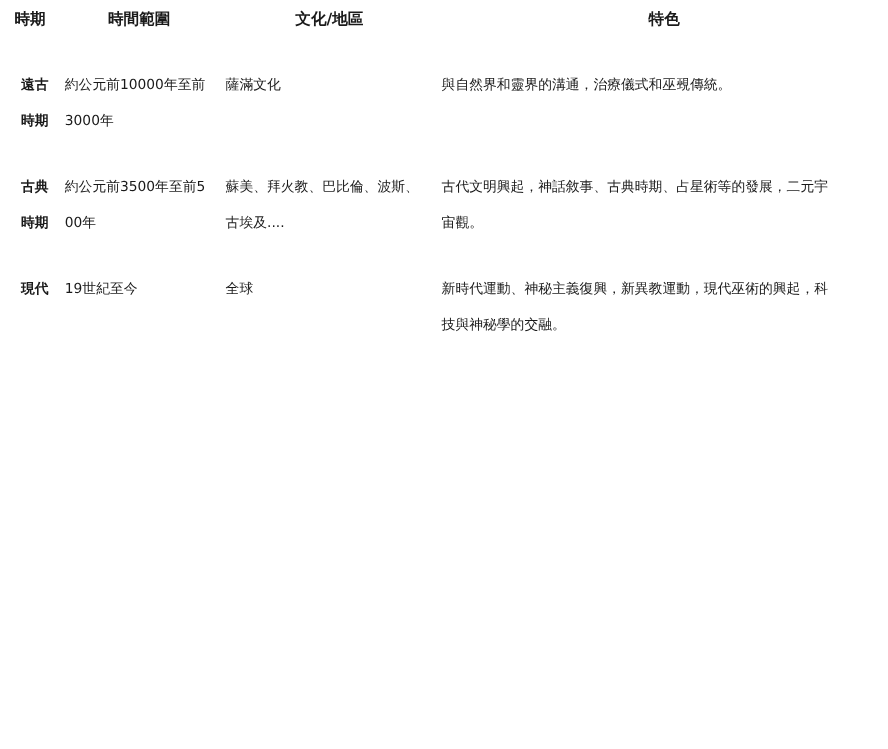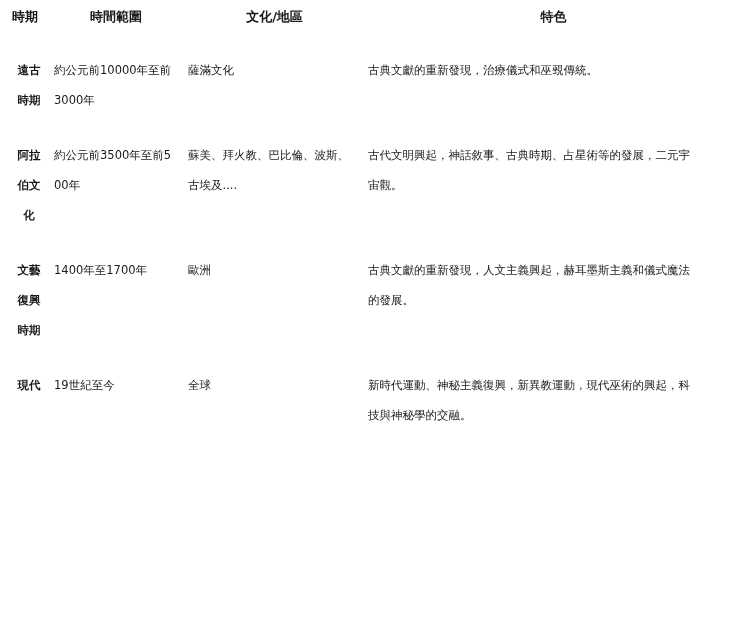--- a/index.html
+++ b/index.html
@@ -91,33 +91,27 @@
       <th>時間範圍</th>
       <th>文化/地區</th>
       <th>特色</th>
     </tr>
   </thead>
   <tbody>
     <tr class="first">
       <td class="period">遠古時期</td>
       <td class="time">約公元前10000年至前3000年</td>
       <td class="culture centered">薩滿文化</td>
-      <td class="feature">古典文獻的重新發現，治療儀式和巫覡傳統。</td>
+      <td class="feature">與自然界和靈界的溝通，治療儀式和巫覡傳統。</td>
     </tr>
     <tr>
-      <td class="period">阿拉伯文化</td>
+      <td class="period">古典時期</td>
       <td class="time">約公元前3500年至前500年</td>
       <td class="culture">蘇美、拜火教、巴比倫、波斯、古埃及....</td>
       <td class="feature">古代文明興起，神話敘事、古典時期、占星術等的發展，二元宇宙觀。</td>
-    </tr>
-    <tr>
-      <td class="period">文藝復興時期</td>
-      <td class="time">1400年至1700年</td>
-      <td class="culture centered">歐洲</td>
-      <td class="feature">古典文獻的重新發現，人文主義興起，赫耳墨斯主義和儀式魔法的發展。</td>
     </tr>
     <tr>
       <td class="period">現代</td>
       <td class="time">19世紀至今</td>
       <td class="culture centered">全球</td>
       <td class="feature">新時代運動、神秘主義復興，新異教運動，現代巫術的興起，科技與神秘學的交融。</td>
     </tr>
   </tbody>
 </table>
 

